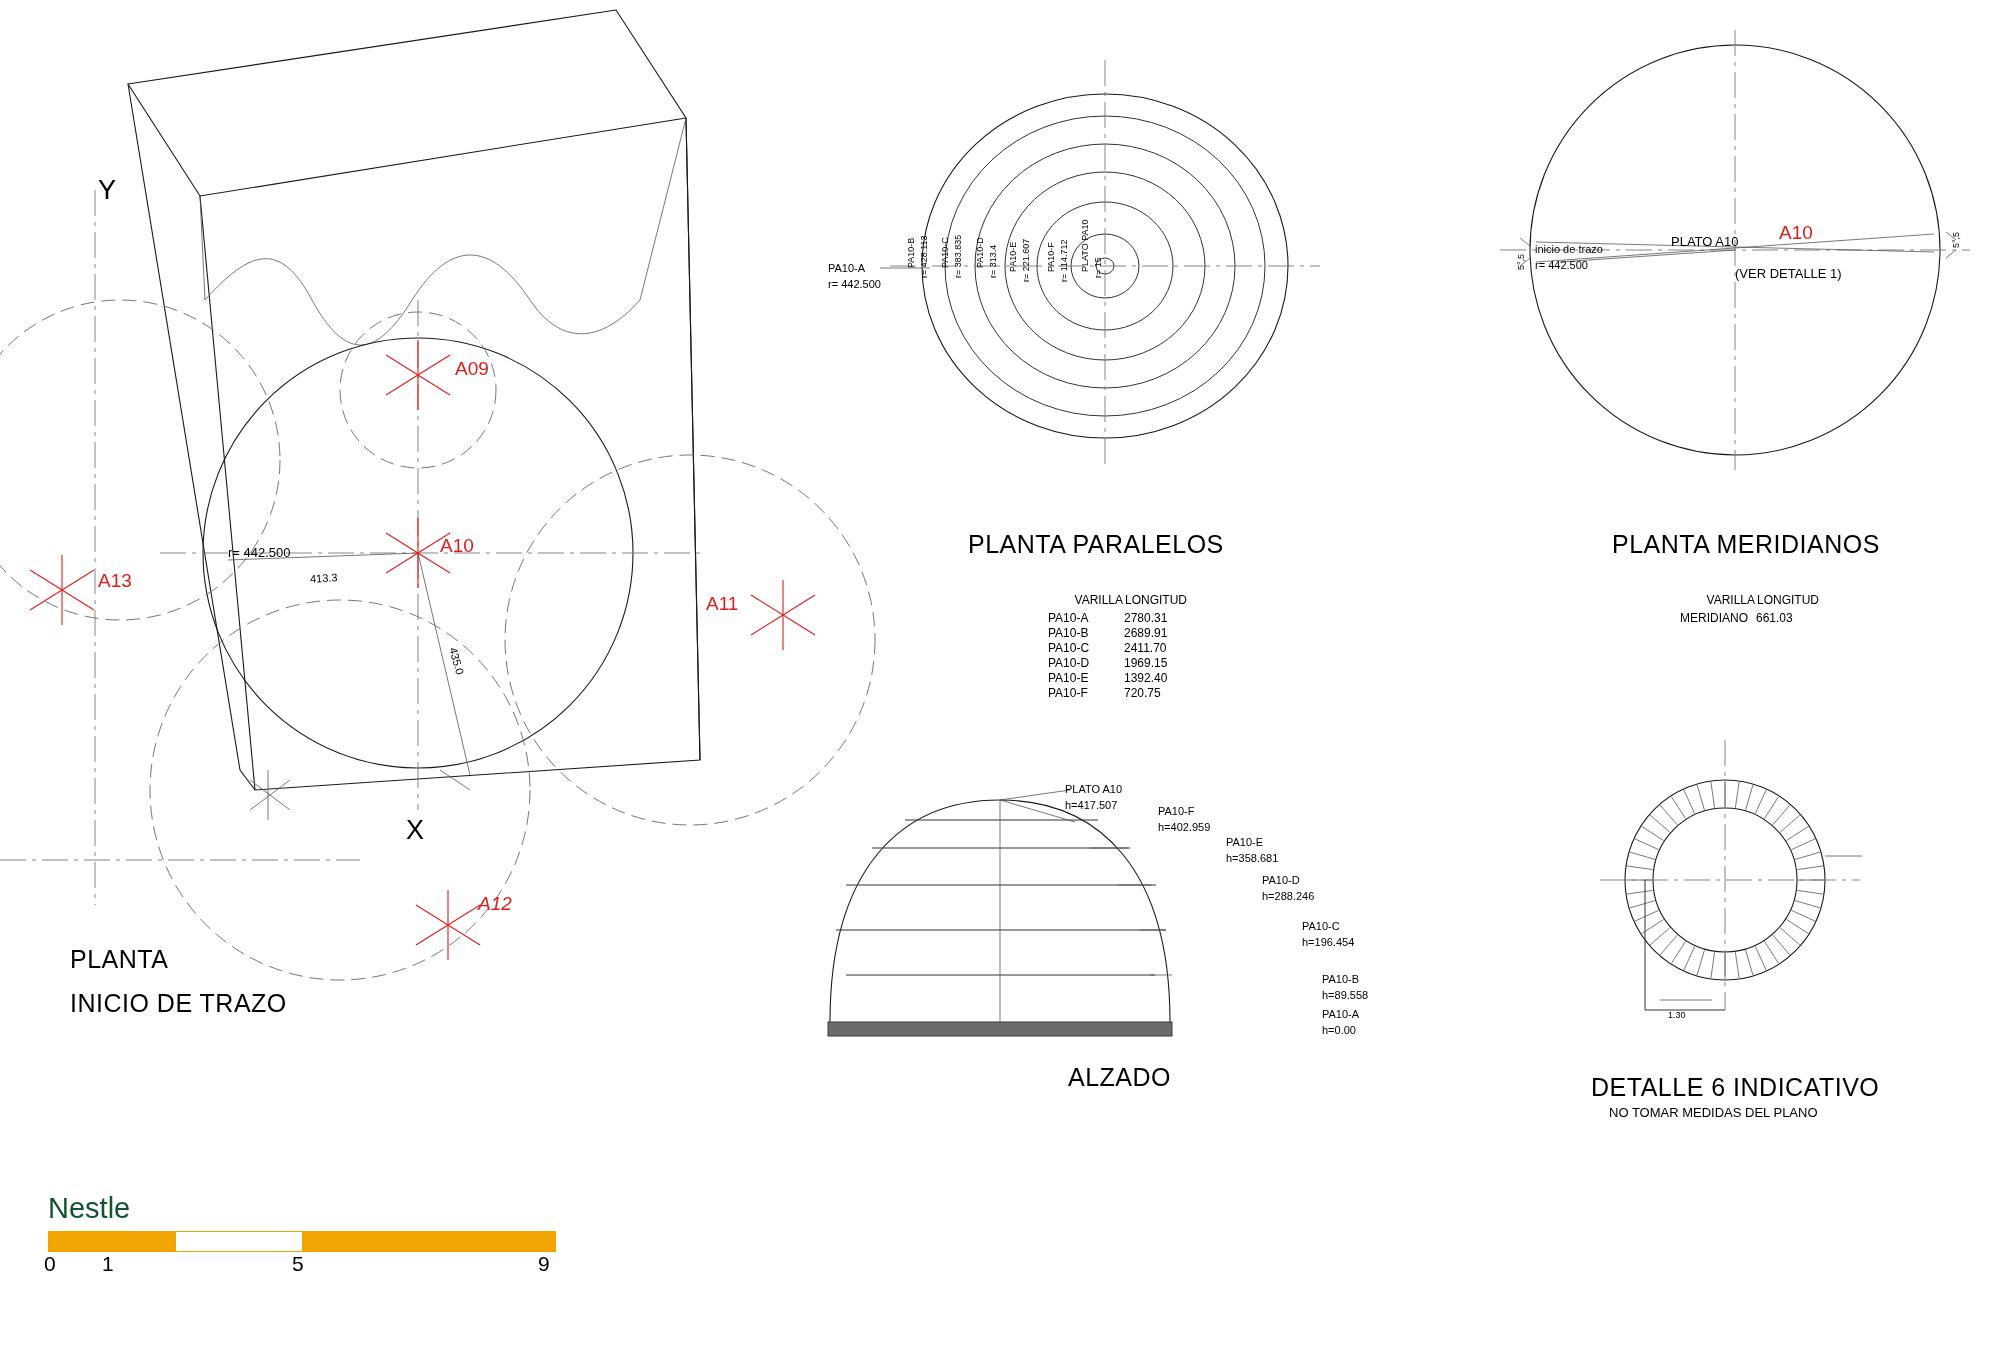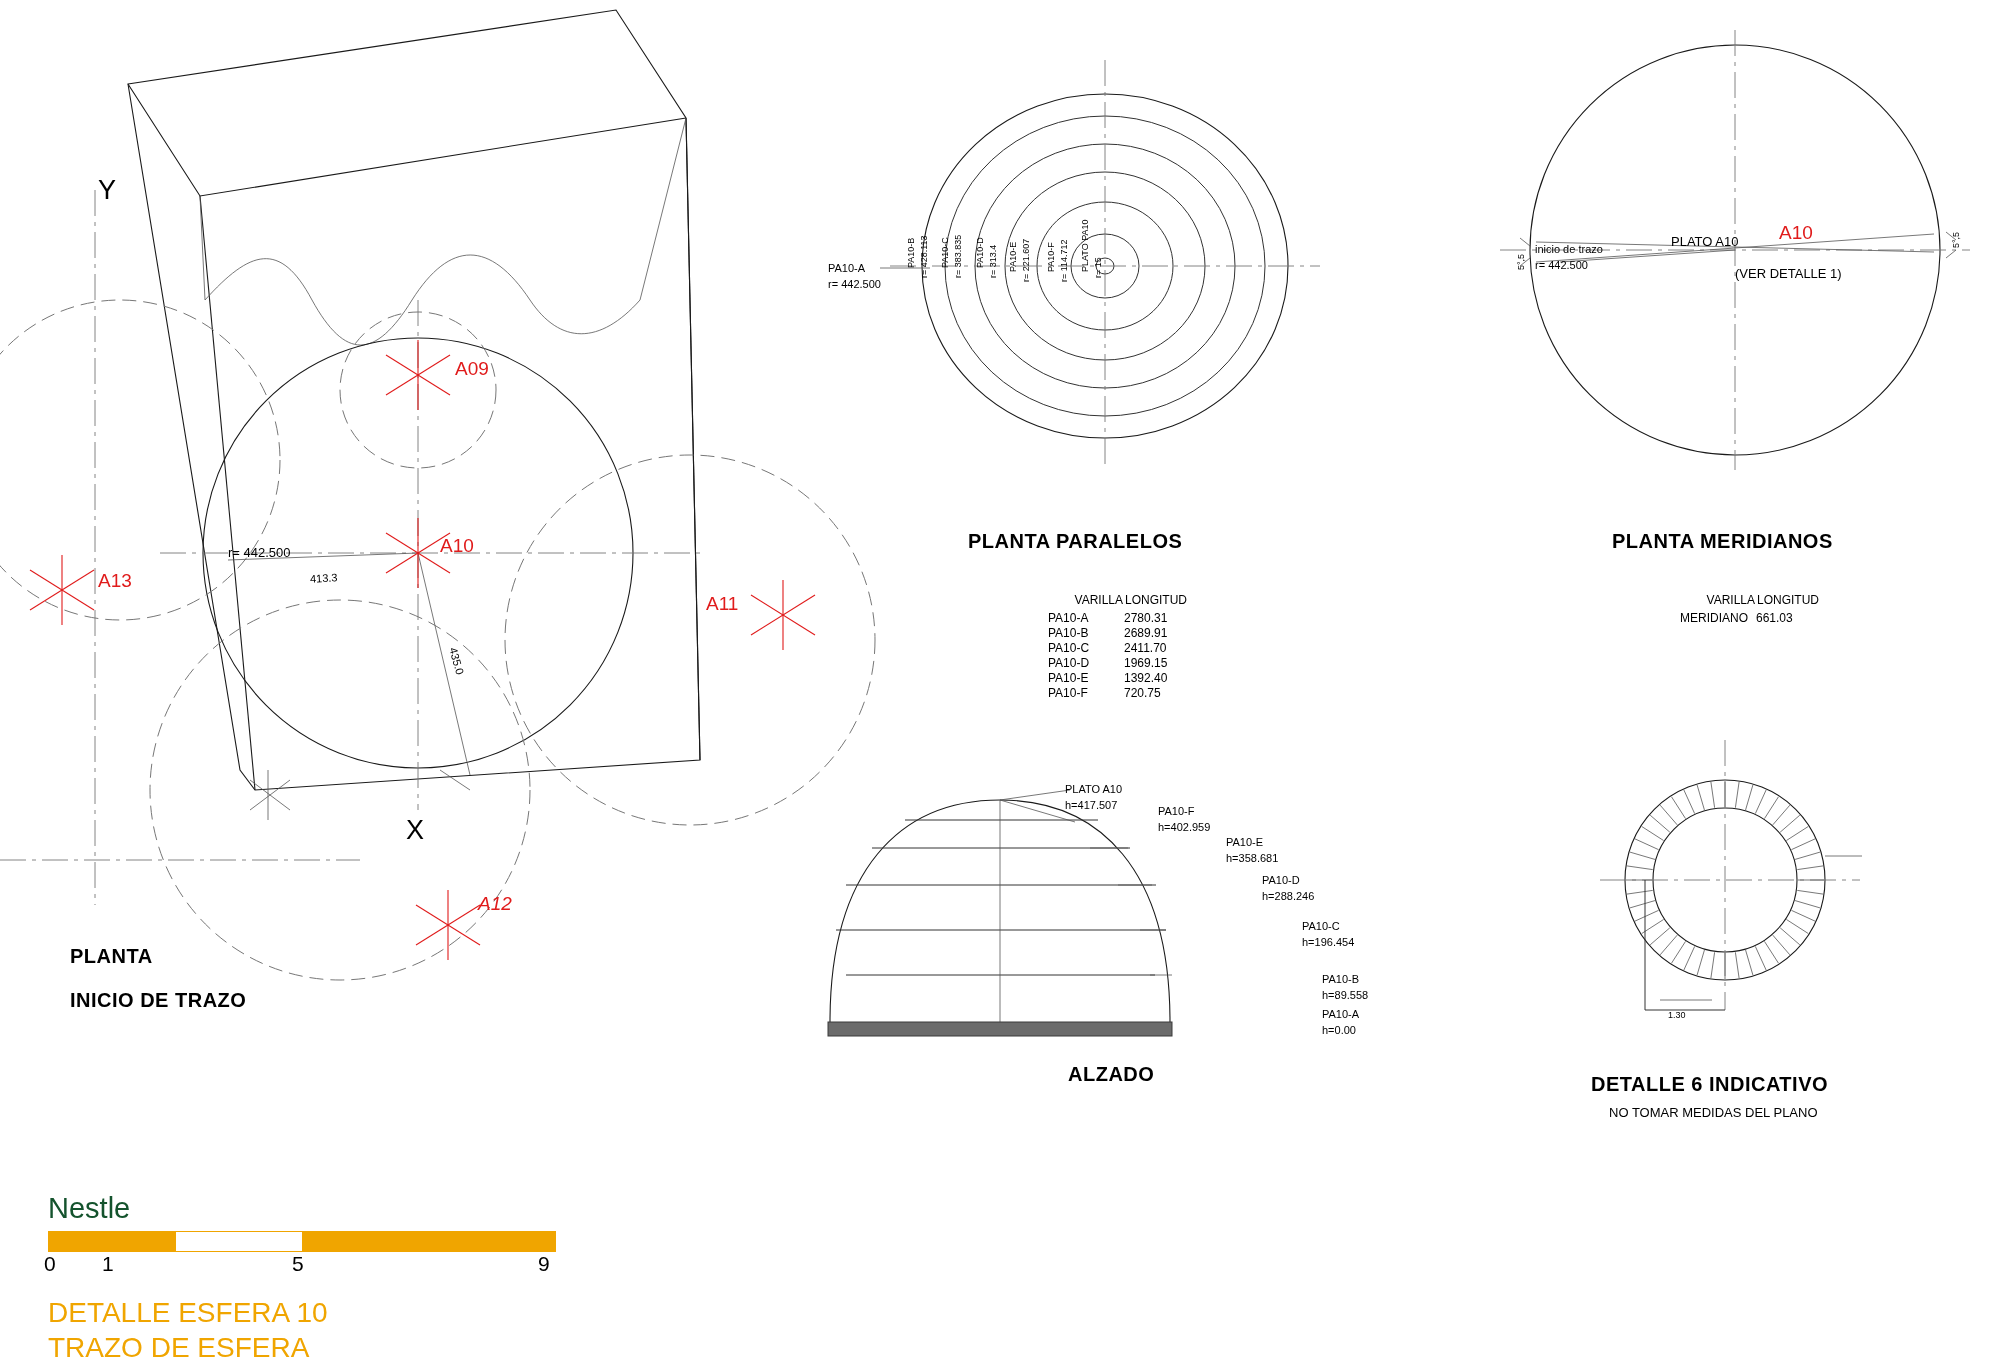--- a/index.html
+++ b/index.html
@@ -22,21 +22,21 @@
   }
   svg.draw { position: absolute; left: 0; top: 0; width: 2000px; height: 1370px; }
 
   .lbl {
     position: absolute;
     white-space: nowrap;
     font-family: "Liberation Sans", sans-serif;
     color: #000;
   }
   .red { color: #e01b1b; }
-  .t-title { font-size: 20px; letter-spacing: .5px; font-weight: bold; }
+  .t-title { font-size: 25px; letter-spacing: .5px; }
   .t-big { font-size: 27px; }
   .t-mid { font-size: 19px; }
   .t-sm { font-size: 13px; }
   .t-xs { font-size: 11px; }
   .t-xxs { font-size: 9px; }
 
   .rot90 { transform: rotate(-90deg); transform-origin: left top; }
 
   .varilla-table { position: absolute; }
   .varilla-table table { border-collapse: collapse; }
@@ -385,18 +385,14 @@
       <div class="seg b"></div>
     </div>
     <div class="bar-ticks">
       <span style="left:-4px;">0</span>
       <span style="left:54px;">1</span>
       <span style="left:244px;">5</span>
       <span style="left:490px;">9</span>
     </div>
   </div>
 
-  <div class="sheet-title">
-    <div>DETALLE ESFERA 10</div>
-    <div>TRAZO DE ESFERA</div>
-  </div>
 
 </div>
 
 </body></html>

